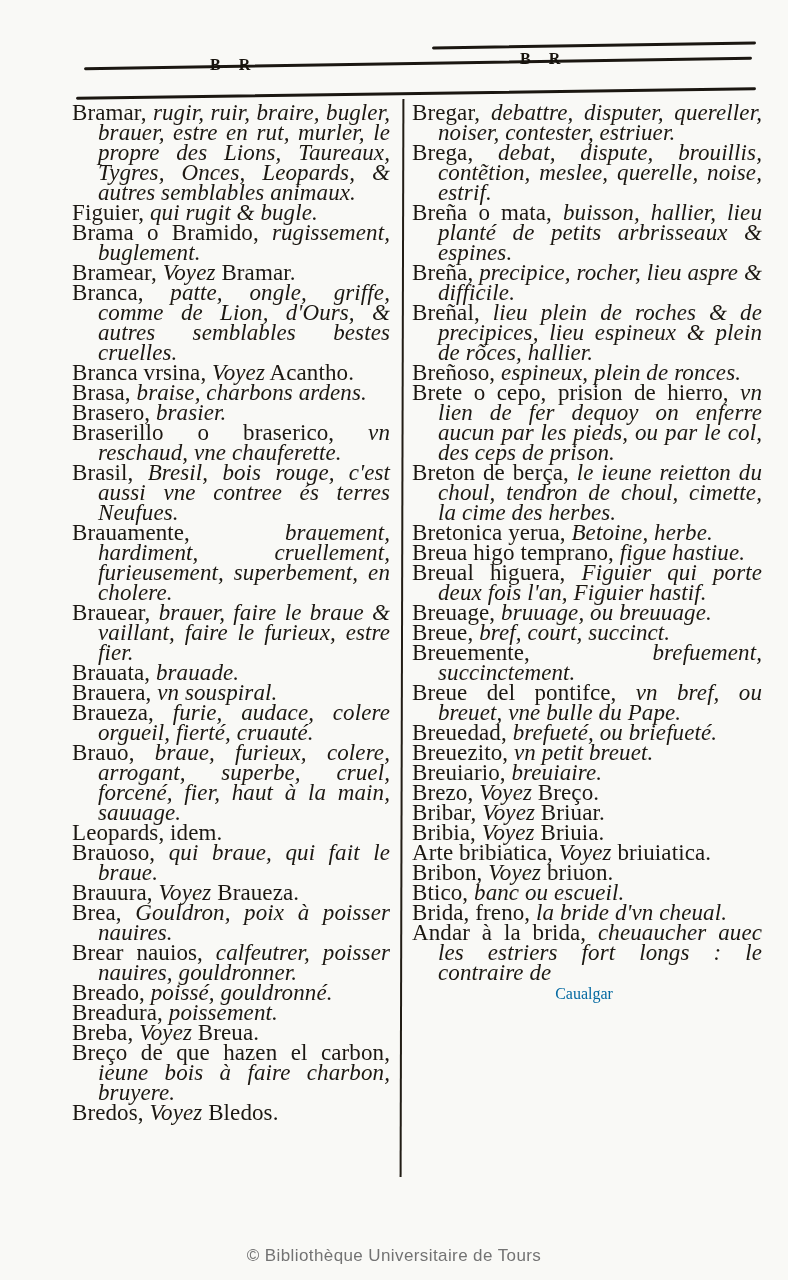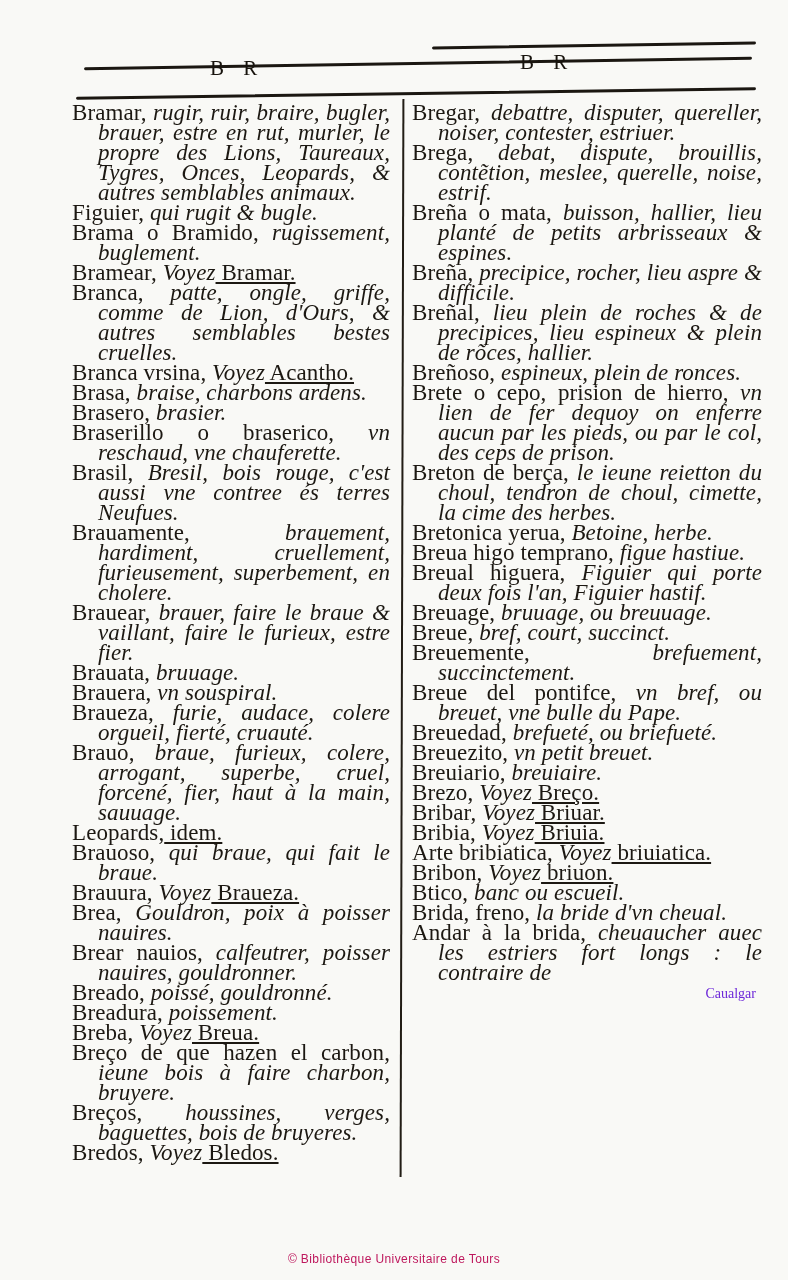--- a/index.html
+++ b/index.html
@@ -13,22 +13,22 @@
     position:absolute;inset:0;
     background:#f9f9f6;
   }
   
   .rule{position:absolute;background:#1b1711;border-radius:2px;}
   .rule-top-right{top:44px;left:432px;width:324px;height:3px;transform:rotate(-0.9deg);}
   .rule-top{top:62px;left:84px;width:668px;height:3px;transform:rotate(-0.9deg);}
   .rule-under{top:92px;left:76px;width:680px;height:3px;transform:rotate(-0.8deg);}
   .running-head{
     position:absolute;top:56px;
-    font-size:21px;letter-spacing:7px;color:#17130d;
-    font-weight:normal;
+    font-size:16px;letter-spacing:7px;color:#17130d;
+    font-weight:bold;
   }
   .running-head.left{left:210px;}
   .running-head.right{left:520px;top:50px;}
   .columns{
     position:absolute;top:103px;left:72px;right:26px;bottom:70px;
   }
   .col{
     position:absolute;top:0;color:#1c1812;
   }
   .col-left{left:0;width:318px;}
@@ -38,31 +38,31 @@
     background:#221d15;transform:rotate(0.15deg);
   }
   .entry{
     font-size:23px;line-height:20px;
     text-align:justify;
     text-indent:-26px;padding-left:26px;
     letter-spacing:0.1px;
   }
   .entry .head{font-style:normal;}
   .entry .def{font-style:italic;}
-  .entry .ref{font-style:normal;text-decoration:underline;}
+  .entry .ref{font-style:normal;}
   .catchword{
-    font-size:14px;text-align:right;padding-right:6px;
-    color:#6d28d9;line-height:22px;
+    font-size:16px;text-align:center;padding-right:6px;
+    color:#0369a1;line-height:22px;
   }
   .watermark{
     position:absolute;bottom:14px;left:0;width:100%;
     text-align:center;
     font-family:"Liberation Sans","DejaVu Sans",sans-serif;
-    font-size:12px;letter-spacing:0.4px;
-    color:#be185d;
+    font-size:17px;letter-spacing:0.4px;
+    color:#737373;
   }
 </style>
 </head>
 <body>
 
 <div class="page">
 
   <div class="rule rule-top-right"></div>
   <div class="rule rule-top"></div>
 
@@ -79,34 +79,33 @@
           <div class="entry"><span class="head">Brama o Bramido,</span><span class="def"> rugissement, buglement.</span></div>
           <div class="entry"><span class="head">Bramear,</span><span class="def"> Voyez</span><span class="ref"> Bramar.</span></div>
           <div class="entry"><span class="head">Branca,</span><span class="def"> patte, ongle, griffe, comme de Lion, d'Ours, &amp; autres semblables bestes cruelles.</span></div>
           <div class="entry"><span class="head">Branca vrsina,</span><span class="def"> Voyez</span><span class="ref"> Acantho.</span></div>
           <div class="entry"><span class="head">Brasa,</span><span class="def"> braise, charbons ardens.</span></div>
           <div class="entry"><span class="head">Brasero,</span><span class="def"> brasier.</span></div>
           <div class="entry"><span class="head">Braserillo o braserico,</span><span class="def"> vn reschaud, vne chauferette.</span></div>
           <div class="entry"><span class="head">Brasil,</span><span class="def"> Bresil, bois rouge, c'est aussi vne contree és terres Neufues.</span></div>
           <div class="entry"><span class="head">Brauamente,</span><span class="def"> brauement, hardiment, cruellement, furieusement, superbement, en cholere.</span></div>
           <div class="entry"><span class="head">Brauear,</span><span class="def"> brauer, faire le braue &amp; vaillant, faire le furieux, estre fier.</span></div>
-          <div class="entry"><span class="head">Brauata,</span><span class="def"> bruuage.</span></div>
+          <div class="entry"><span class="head">Brauata,</span><span class="def"> brauade.</span></div>
           <div class="entry"><span class="head">Brauera,</span><span class="def"> vn souspiral.</span></div>
           <div class="entry"><span class="head">Braueza,</span><span class="def"> furie, audace, colere orgueil, fierté, cruauté.</span></div>
           <div class="entry"><span class="head">Brauo,</span><span class="def"> braue, furieux, colere, arrogant, superbe, cruel, forcené, fier, haut à la main, sauuage.</span></div>
           <div class="entry"><span class="head">Leopards,</span><span class="ref"> idem.</span></div>
           <div class="entry"><span class="head">Brauoso,</span><span class="def"> qui braue, qui fait le braue.</span></div>
           <div class="entry"><span class="head">Brauura,</span><span class="def"> Voyez</span><span class="ref"> Braueza.</span></div>
           <div class="entry"><span class="head">Brea,</span><span class="def"> Gouldron, poix à poisser nauires.</span></div>
           <div class="entry"><span class="head">Brear nauios,</span><span class="def"> calfeutrer, poisser nauires, gouldronner.</span></div>
           <div class="entry"><span class="head">Breado,</span><span class="def"> poissé, gouldronné.</span></div>
           <div class="entry"><span class="head">Breadura,</span><span class="def"> poissement.</span></div>
           <div class="entry"><span class="head">Breba,</span><span class="def"> Voyez</span><span class="ref"> Breua.</span></div>
           <div class="entry"><span class="head">Breço de que hazen el carbon,</span><span class="def"> ieune bois à faire charbon, bruyere.</span></div>
-          <div class="entry"><span class="head">Breços,</span><span class="def"> houssines, verges, baguettes, bois de bruyeres.</span></div>
           <div class="entry"><span class="head">Bredos,</span><span class="def"> Voyez</span><span class="ref"> Bledos.</span></div>
         </div>
     </div>
     <div class="divider"></div>
     <div class="col col-right">
       <div class="entries">
           <div class="entry"><span class="head">Bregar,</span><span class="def"> debattre, disputer, quereller, noiser, contester, estriuer.</span></div>
           <div class="entry"><span class="head">Brega,</span><span class="def"> debat, dispute, brouillis, contẽtion, meslee, querelle, noise, estrif.</span></div>
           <div class="entry"><span class="head">Breña o mata,</span><span class="def"> buisson, hallier, lieu planté de petits arbrisseaux &amp; espines.</span></div>
           <div class="entry"><span class="head">Breña,</span><span class="def"> precipice, rocher, lieu aspre &amp; difficile.</span></div>

